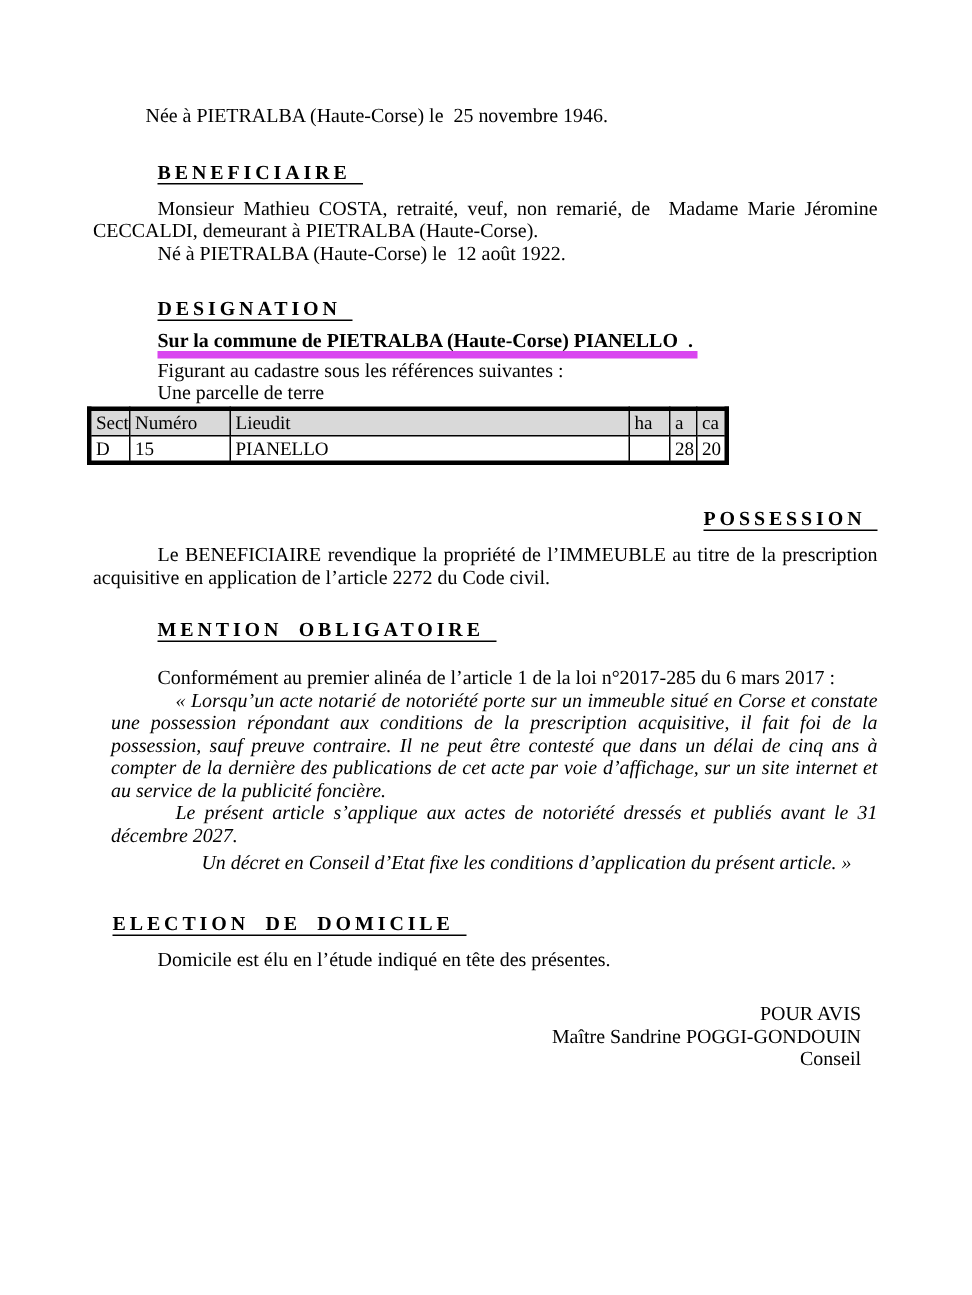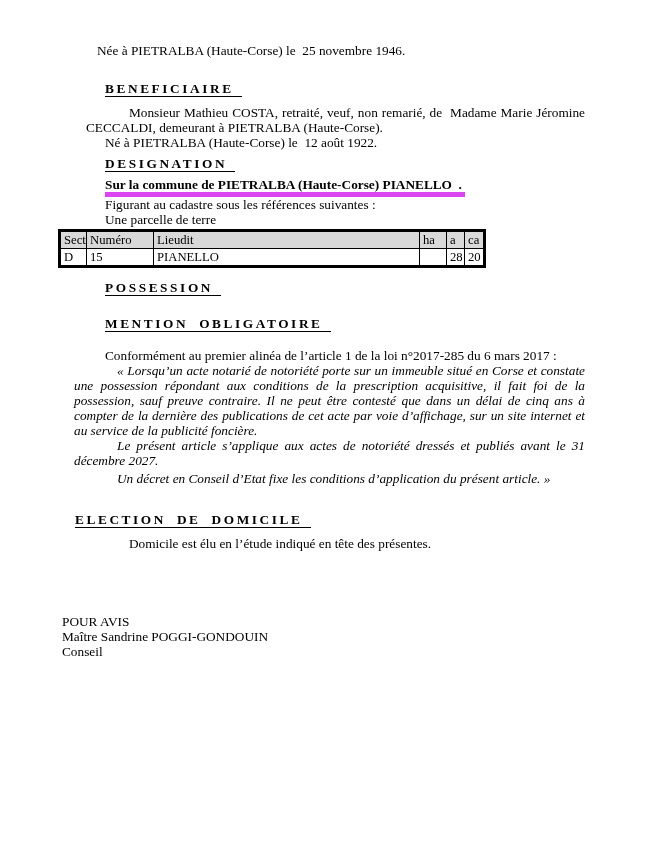--- a/index.html
+++ b/index.html
@@ -3,45 +3,45 @@
 <meta charset="utf-8">
 <style>
   * { margin:0; padding:0; box-sizing:border-box; }
   html, body { width:648px; height:863px; background:#ffffff; overflow:hidden; }
   body {
     font-family:"Liberation Serif","DejaVu Serif",serif;
     font-size:13.3px;
     line-height:15px;
     color:#000000;
   }
-  .doc { padding:43px 63px 0 62px; }
+  .doc { padding:69px 63px 0 62px; }
   p { white-space:pre-wrap; }
   .just { text-align:justify; }
   .ind  { text-indent:43px; }
   .ind35{ text-indent:35px; }
 
   .heading { font-weight:bold; margin-left:43px; }
   .heading .hu {
     display:inline-block;
     border-bottom:1px solid #000;
     padding:0 8px 0 0;
     letter-spacing:2.6px;
     word-spacing:5px;
     white-space:pre;
   }
   .mt-benef { margin-top:23px; }
-  .mt-desig { margin-top:6px; }
-  .mt-poss  { margin-top:12px; }
+  .mt-desig { margin-top:22px; }
+  .mt-poss  { margin-top:28px;text-align:right; }
   .mt-ment  { margin-top:20px; }
   .mt-elec  { margin-top:26px;margin-left:13px; }
 
-  .after-heading { margin-top:8px;margin-left:24px; }
+  .after-heading { margin-top:8px; }
   .conf { margin-top:16px; }
   .quote { font-style:italic;margin-left:12px; }
-  .quote-last { margin-top:3px; }
+  .quote-last { margin-top:3px;text-align:center; }
 
   .commune-line { margin-left:43px; margin-top:5px; }
   .commune-line .cu {
     display:inline-block;
     font-weight:bold;
     border-bottom:5px solid #d946ef;
     padding-right:3px;
     white-space:pre;
   }
 
@@ -65,21 +65,21 @@
   }
   table.cadastre thead th { background:var(--header-bg, #d9d9d9); }
   .c-sect { width:27px; }
   .c-num  { width:67px; }
   .c-lieu { width:266px; }
   .c-ha   { width:27px; }
   .c-a    { width:18px; }
   .c-ca   { width:20px; }
   th.ctr, td.ctr { text-align:center; padding-left:1px; padding-right:1px; }
 
-  .signature { margin-top:63px; padding-right:11px; }
+  .signature { margin-top:21px; text-align:right; padding-right:11px; }
 </style>
 </head>
 <body>
 
 <div class="doc">
 
   <p class="ind35">Née à PIETRALBA (Haute-Corse) le  25 novembre 1946.</p>
 
   <div class="heading mt-benef">
     <span class="hu">BENEFICIAIRE</span>
@@ -123,20 +123,21 @@
         <td class="ctr"></td>
         <td class="ctr">28</td>
         <td class="ctr">20</td>
       </tr>
     </tbody>
   </table>
 
   <div class="heading mt-poss">
     <span class="hu">POSSESSION</span>
   </div>
+  <p class="just ind after-heading">Le BENEFICIAIRE revendique la propriété de l’IMMEUBLE au titre de la prescription acquisitive en application de l’article 2272 du Code civil.</p>
 
   <div class="heading mt-ment">
     <span class="hu">MENTION OBLIGATOIRE</span>
   </div>
   <p class="ind conf">Conformément au premier alinéa de l’article 1 de la loi n°2017-285 du 6 mars 2017 :</p>
   <p class="just ind quote">« Lorsqu’un acte notarié de notoriété porte sur un immeuble situé en Corse et constate une possession répondant aux conditions de la prescription acquisitive, il fait foi de la possession, sauf preuve contraire. Il ne peut être contesté que dans un délai de cinq ans à compter de la dernière des publications de cet acte par voie d’affichage, sur un site internet et au service de la publicité foncière.</p>
   <p class="just ind quote">Le présent article s’applique aux actes de notoriété dressés et publiés avant le 31 décembre 2027.</p>
   <p class="ind quote quote-last">Un décret en Conseil d’Etat fixe les conditions d’application du présent article. »</p>
 
   <div class="heading mt-elec">

